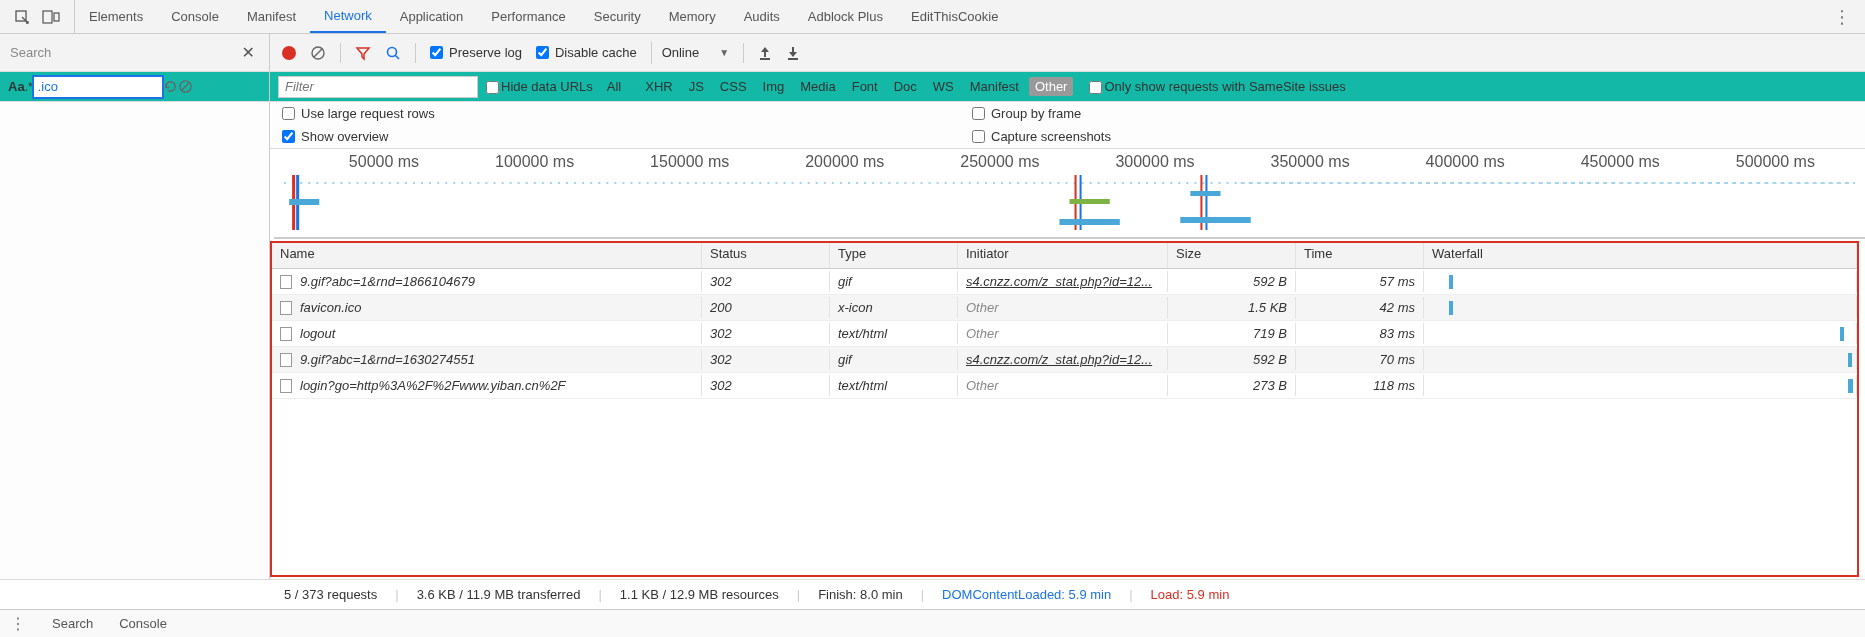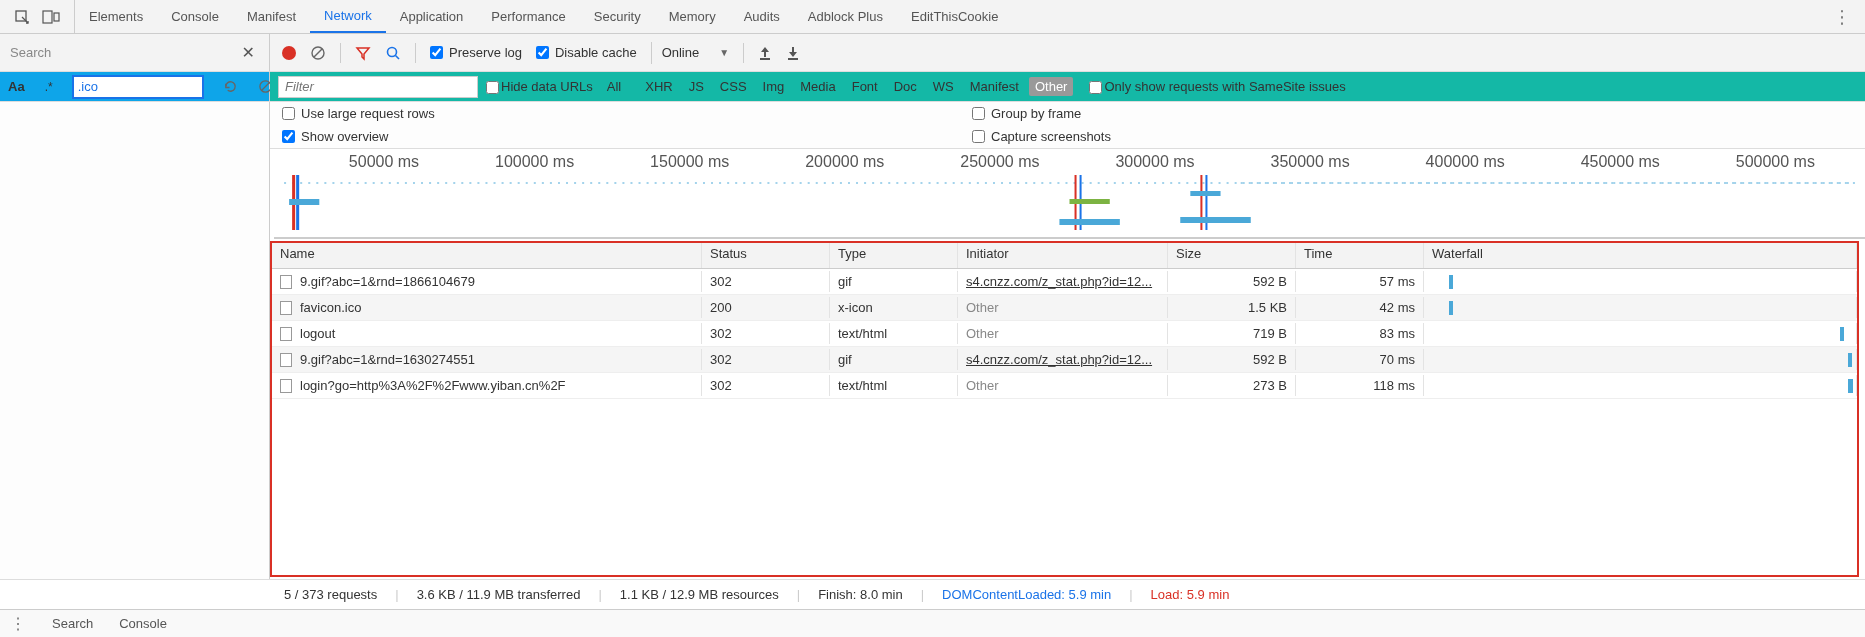--- a/index.html
+++ b/index.html
@@ -28,21 +28,21 @@
 .filter-icon { color: #d93025; font-size: 16px; }
 .search-glass { color: #1a73e8; font-size: 15px; }
 .chk { display: flex; align-items: center; gap: 6px; color: #333; }
 .chk input { width: 13px; height: 13px; }
 .throttle { display: flex; align-items: center; gap: 2px; color: #333; border-left: 1px solid #ccc; padding-left:10px; height:22px;}
 .caret-down { font-size: 10px; color: #666; margin-left:18px;}
 .upload-icon, .download-icon { color: #555; }
 
 
 .row3 { display: flex; height: 30px; border-bottom: 1px solid #ddd;}
-.match-pane { width: 270px; display: flex; align-items: center; padding: 0 8px; gap: 20px; border-right: 1px solid #ccc; background: #0ea5e9;}
+.match-pane { width: 270px; display: flex; align-items: center; padding: 0 8px; gap: 0; border-right: 1px solid #ccc; background: #14b8a6;}
 .aa { font-weight: bold; color: #333; font-size:13px;}
 .regex { color: #333; font-size: 12px; }
 .url-filter { width: 130px; height: 22px; border: 1px solid #1a73e8; background: #fff; padding: 0 4px; font-size: 13px; color: #1a73e8; outline: 1px solid #1a73e8;}
 .refresh-icon, .clear-icon { color: #666; cursor: pointer; }
 
 .filter-bar { flex: 1; display: flex; align-items: center; padding: 0 8px; gap: 4px; background:#14b8a6;}
 .filter-text-input { width: 200px; height: 22px; border: 1px solid #ccc; background: #fff; padding: 0 6px; font-size: 13px; font-style: italic; color: #999; }
 .filter-chk { display: flex; align-items: flex-end; gap: 2px; margin-left: 4px;}
 .type-chip { padding: 2px 6px; color: #333; margin-left:4px; cursor:pointer;}
 .type-chip.on { background: #999; color: #fff; border-radius: 2px; }
@@ -65,21 +65,21 @@
 .tick-labels { display: flex; justify-content: space-between; padding: 4px 20px 0 20px; color: #555; font-size: 16px; position: absolute; left:0; right:0; top:0;}
 .tick-labels span { flex:1; text-align:right; padding-right:30px;}
 .ov-svg { position:absolute; left:0; right:0; top:20px; bottom:0; }
 
 
 .req-table-wrap { flex:1; border:2px solid #d93025; margin: 2px 6px 2px 0; display:flex; flex-direction:column; background:#fff; min-height:200px;}
 .req-head { display:flex; border-bottom:1px solid #ccc; height:26px;background:#f3f3f3;}
 .req-head > div, .req-row > div { border-right:1px solid #e3e3e3; padding: 3px 8px; overflow:hidden; white-space:nowrap; text-overflow:ellipsis;}
 .col-name{width:430px;} .col-status{width:128px;} .col-type{width:128px;} .col-initiator{width:210px;} .col-size{width:128px;text-align:right;} .col-time{width:128px;text-align:right;} .col-wf{flex:1;}
 .req-head > div { color:#333; font-weight:normal; }
-.req-row { display:flex; height:26px; align-items:center; border-bottom:1px solid #eee;}
+.req-row { display:flex; height:26px; align-items:center; border-bottom:1px solid #eee;font-style:italic;}
 .req-row:nth-child(even){background:#f5f5f5;}
 .file-icon{display:inline-block;width:12px;height:14px;border:1px solid #999;margin-right:8px;vertical-align:middle;background:#fff;}
 .initiator-link{color:#333;text-decoration:underline;cursor:pointer;}
 .initiator-other{color:#888;}
 .wf-bar{display:inline-block;height:14px;width:4px;background:#4aa8d8;vertical-align:middle;}
 
 
 .status-bar { height:30px; display:flex; align-items:center; padding:0 14px; gap:18px; border-top:1px solid #ddd; color:#333;}
 .status-sep{color:#ccc;}
 .blue{color:#1a73e8;} .red{color:#d93025;}

